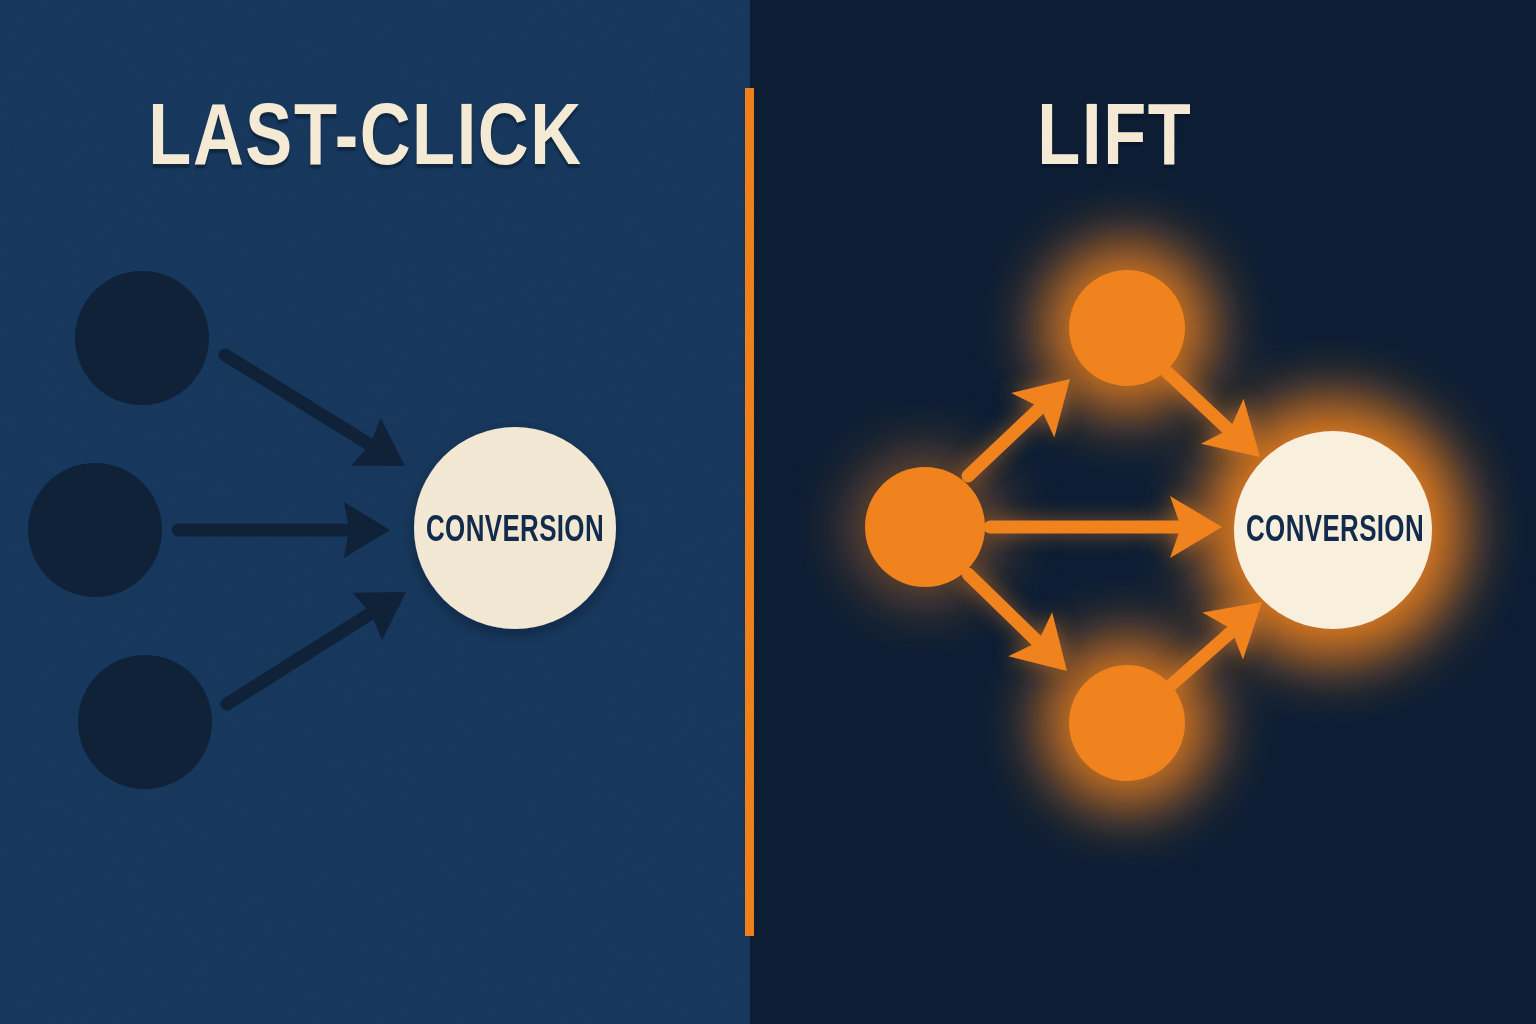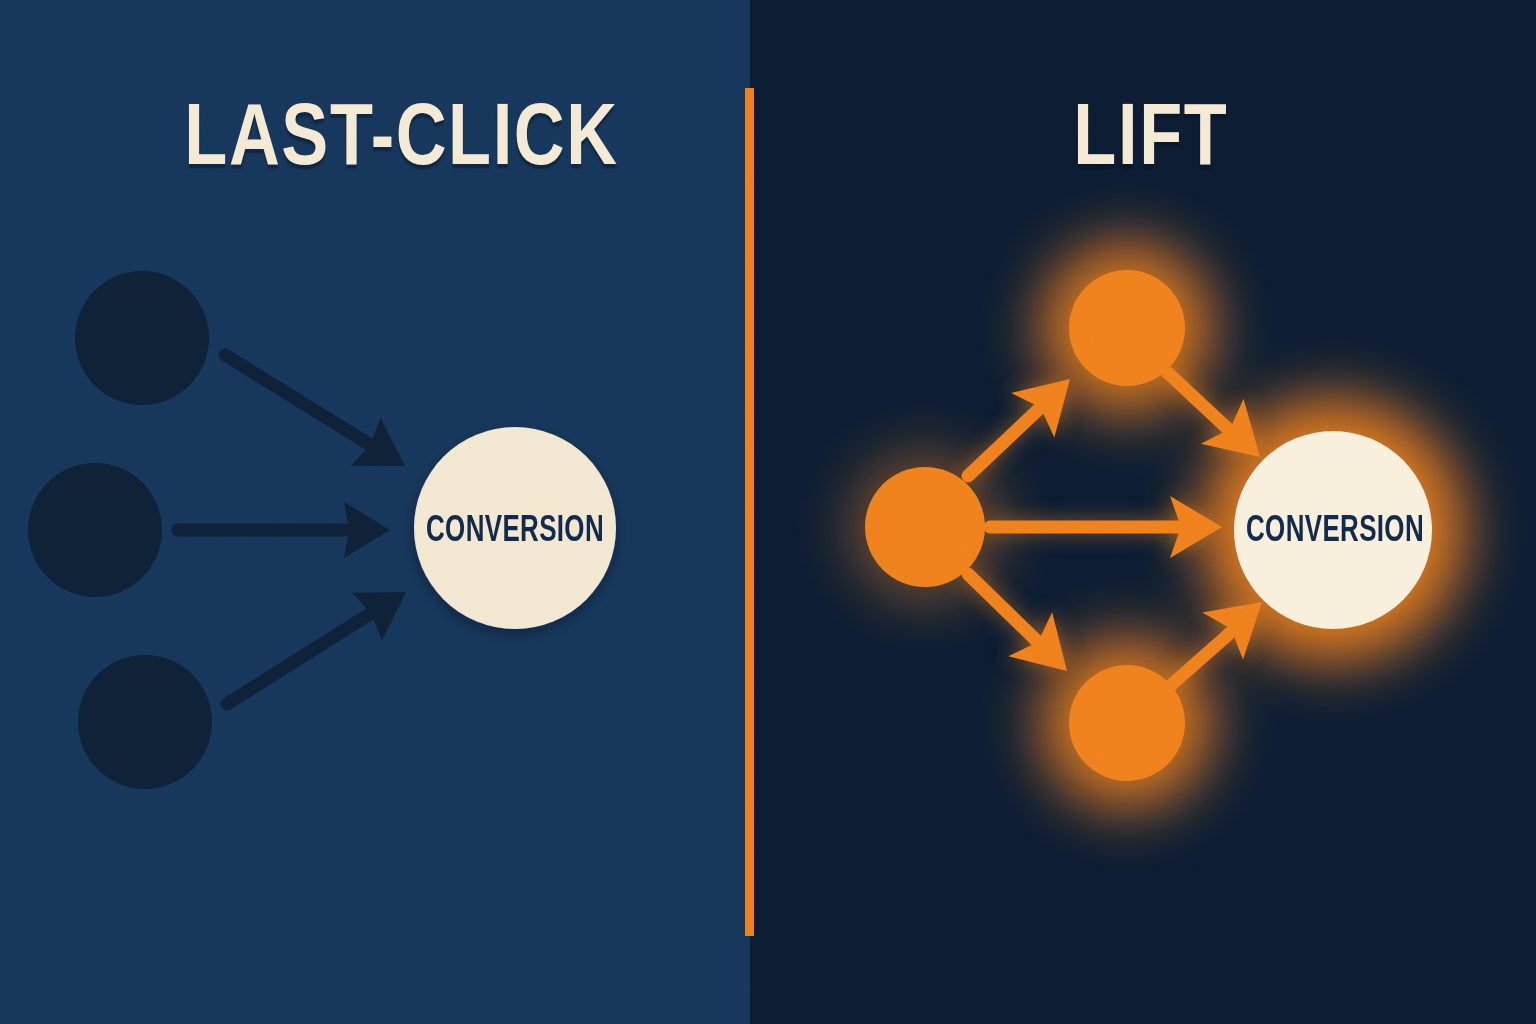--- a/index.html
+++ b/index.html
@@ -8,21 +8,21 @@
     font-family:"Liberation Sans",sans-serif;
   }
   .panel{position:absolute;top:0;height:1024px;}
   .panel.left{left:0;width:750px;background:var(--left-bg,#16375b);}
   .panel.right{left:750px;width:786px;background:var(--right-bg,#0c1d33);}
   .title{
     position:absolute;top:90px;left:0;margin:0;
     text-align:center;font-size:88px;font-weight:700;line-height:1;
     letter-spacing:2px;color:var(--title-text,#f4ead4);
     text-shadow:0 4px 2px rgba(6,16,32,.45);
-    white-space:nowrap;width:100%;padding-left:36px;
+    white-space:nowrap;width:100%;
   }
   .title>span{display:inline-block;transform:scaleX(.8);transform-origin:center;}
   .panel.left  .title{width:calc(100% - 18px);}
   .panel.right .title{width:calc(100% - 56px);}
   svg.diagram{position:absolute;left:0;top:0;width:100%;height:100%;overflow:visible;display:block;}
   .shape-dark{fill:var(--left-shape,#0e2137);}
   .stroke-dark{stroke:var(--left-shape,#0e2137);stroke-width:13;stroke-linecap:round;fill:none;}
   .shape-orange{fill:var(--orange,#f0811d);}
   .stroke-orange{stroke:var(--orange,#f0811d);stroke-width:13;stroke-linecap:round;fill:none;}
   .conv-circle-left{fill:var(--cream,#f2e8d2);}

